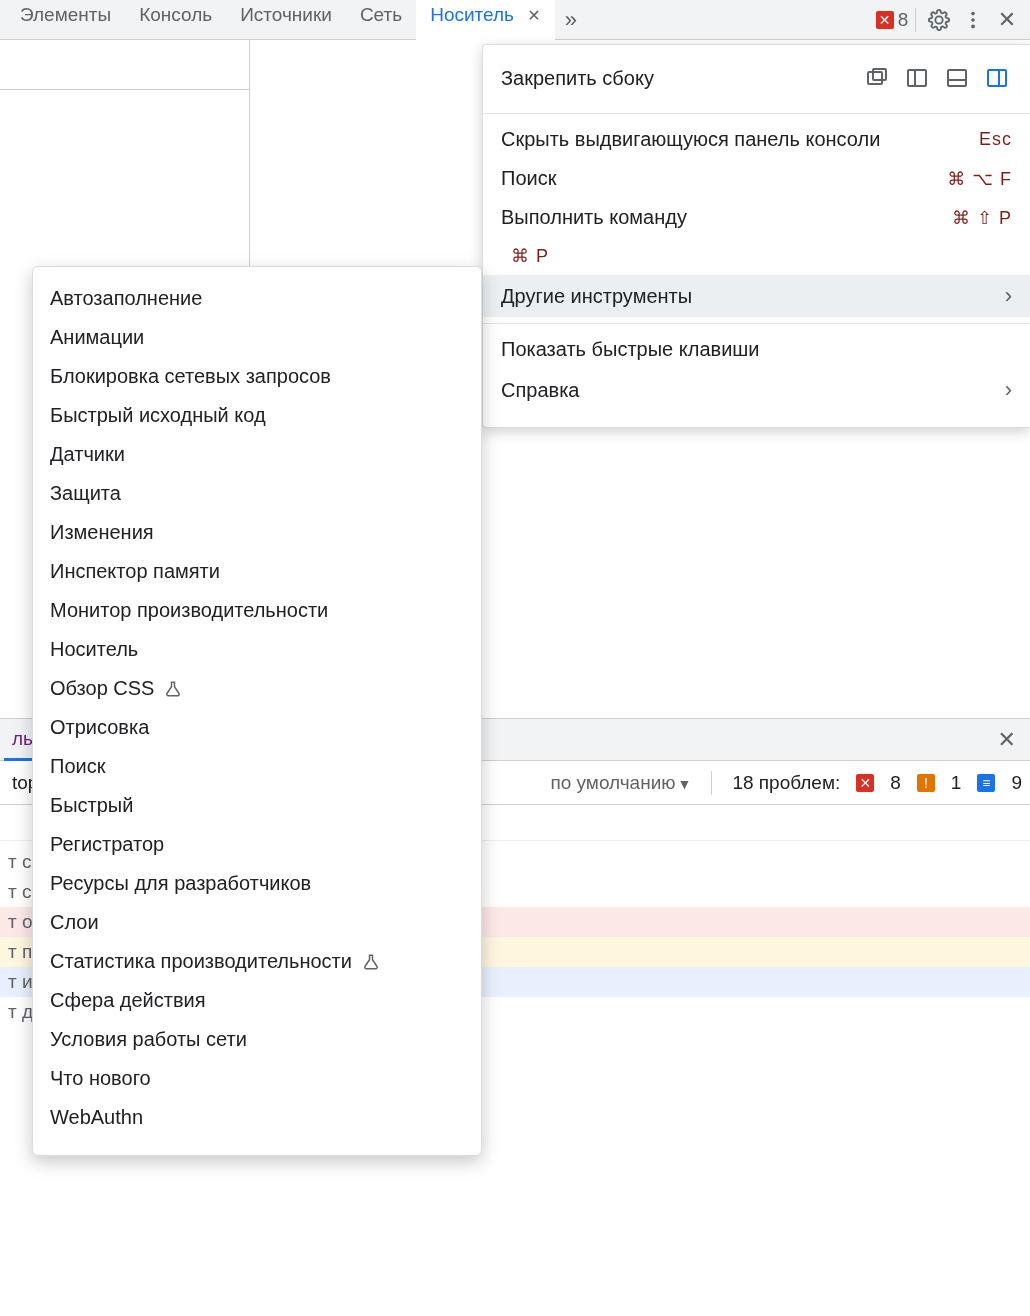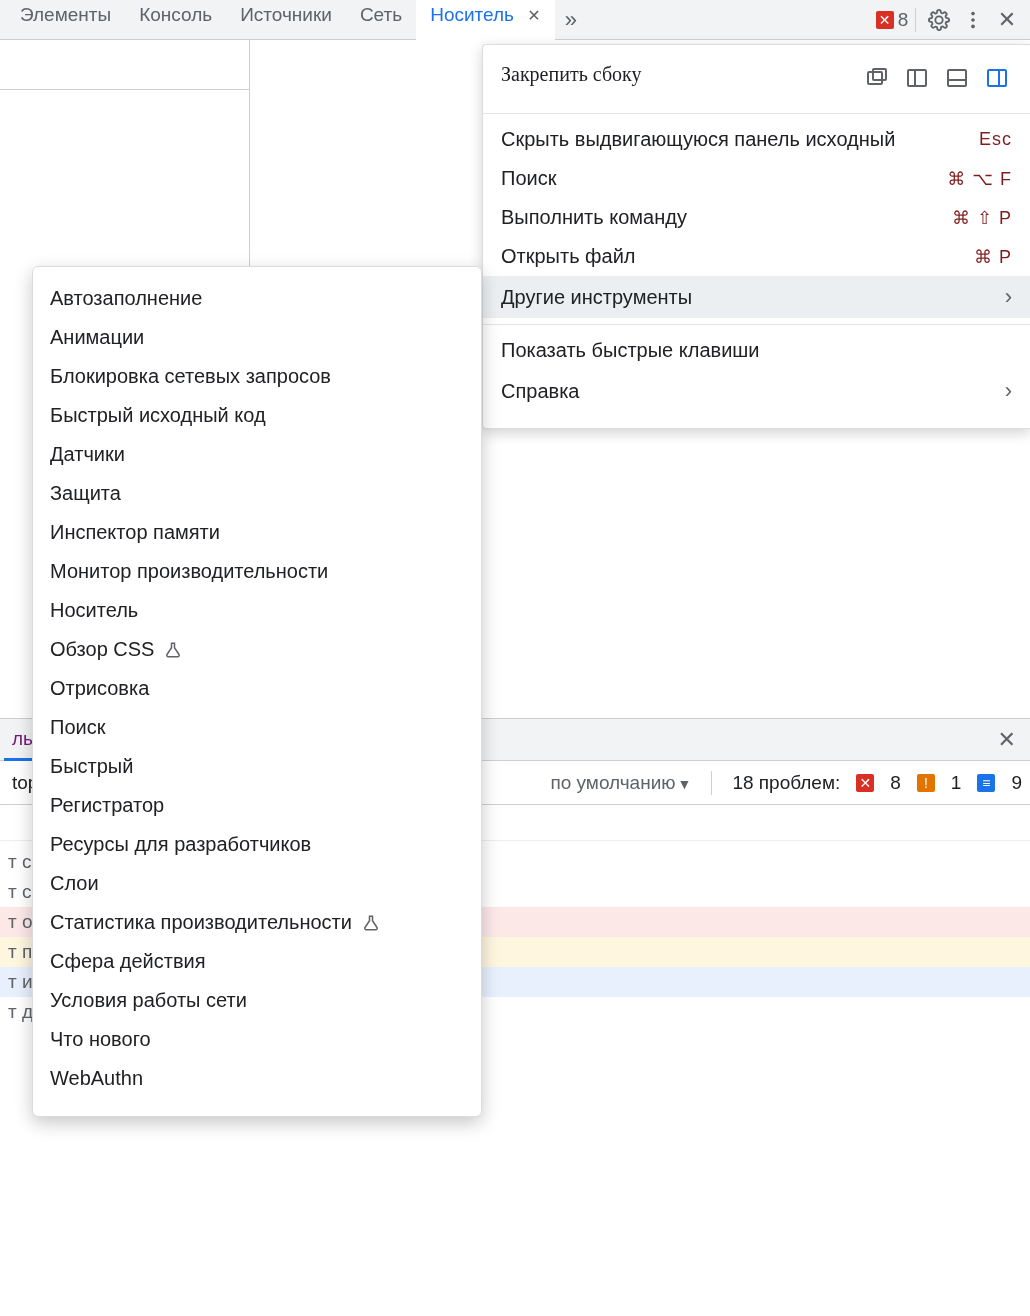--- a/index.html
+++ b/index.html
@@ -96,22 +96,22 @@
     background: #fff;
     border: 1px solid #dadce0;
     border-right: none;
     border-radius: 4px 0 0 4px;
     box-shadow: 0 4px 14px rgba(0,0,0,0.18);
     padding-top: 18px;
     padding-bottom: 16px;
   }
   .dock-row {
     display: flex;
+    align-items: center;
     padding: 0 18px 18px 18px;
-    font-family: Liberation Serif, serif;
   }
   .dock-label { flex: 1; font-size: 20px; }
   .dock-icons { display:flex; gap: 10px; }
   .dock-icon {
     width: 30px; height: 30px;
     display:flex; align-items:center; justify-content:center;
     border-radius: 3px;
     cursor: pointer;
   }
   .dock-icon.selected svg rect, .dock-icon.selected svg line { stroke: #1a73e8; }
@@ -301,33 +301,32 @@
         <svg width="24" height="24" viewBox="0 0 24 24">
             <rect x="3" y="4" width="18" height="16" rx="1"></rect>
             <line x1="14" y1="4" x2="14" y2="20"></line>
           </svg>
       </span>
     </div>
   </div>
   <div class="menu-sep"></div>
 
   <div class="menu-item">
-    <span class="mi-label">Скрыть выдвигающуюся панель исходный</span>
+    <span class="mi-label">Скрыть выдвигающуюся панель консоли</span>
     <span class="mi-shortcut">Esc</span>
   </div>
   <div class="menu-item">
     <span class="mi-label">Поиск</span>
     <span class="mi-shortcut">⌘ ⌥ F</span>
   </div>
   <div class="menu-item">
     <span class="mi-label">Выполнить команду</span>
     <span class="mi-shortcut">⌘ ⇧ P</span>
   </div>
   <div class="menu-item">
-    <span class="mi-label">Открыть файл</span>
     <span class="mi-shortcut">⌘ P</span>
   </div>
   <div class="menu-item hl">
     <span class="mi-label">Другие инструменты</span>
     <span class="mi-arrow">›</span>
   </div>
 
   <div class="menu-sep" style="margin-top:6px;"></div>
 
   <div class="menu-item">
@@ -387,20 +386,23 @@
     <div class="sub-item">
       <span>Быстрый исходный код</span>
     </div>
     <div class="sub-item">
       <span>Датчики</span>
     </div>
     <div class="sub-item">
       <span>Защита</span>
     </div>
     <div class="sub-item">
+      <span>Изменения</span>
+    </div>
+    <div class="sub-item">
       <span>Инспектор памяти</span>
     </div>
     <div class="sub-item">
       <span>Монитор производительности</span>
     </div>
     <div class="sub-item">
       <span>Носитель</span>
     </div>
     <div class="sub-item">
       <span>Обзор CSS</span>

